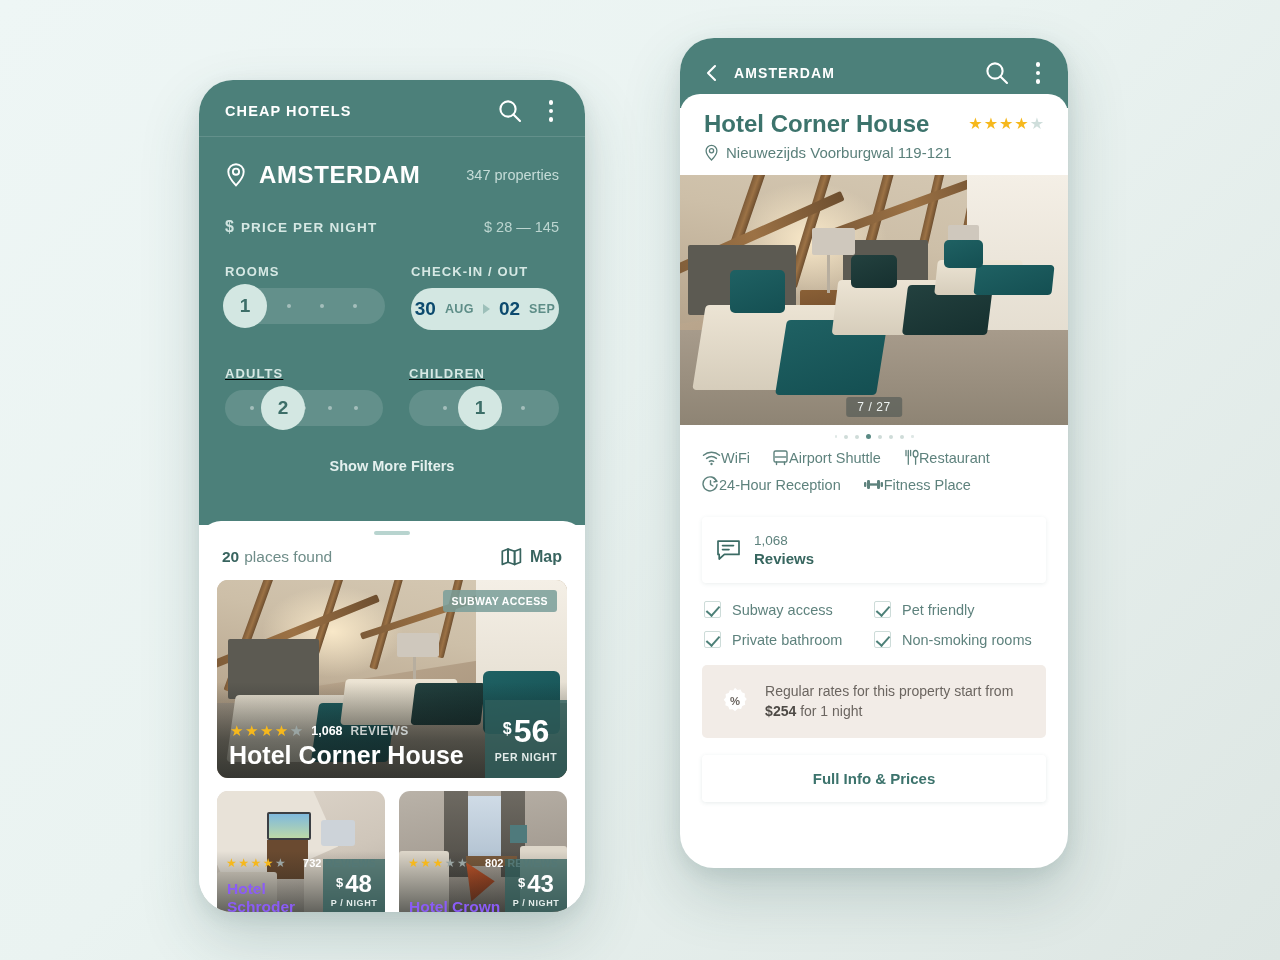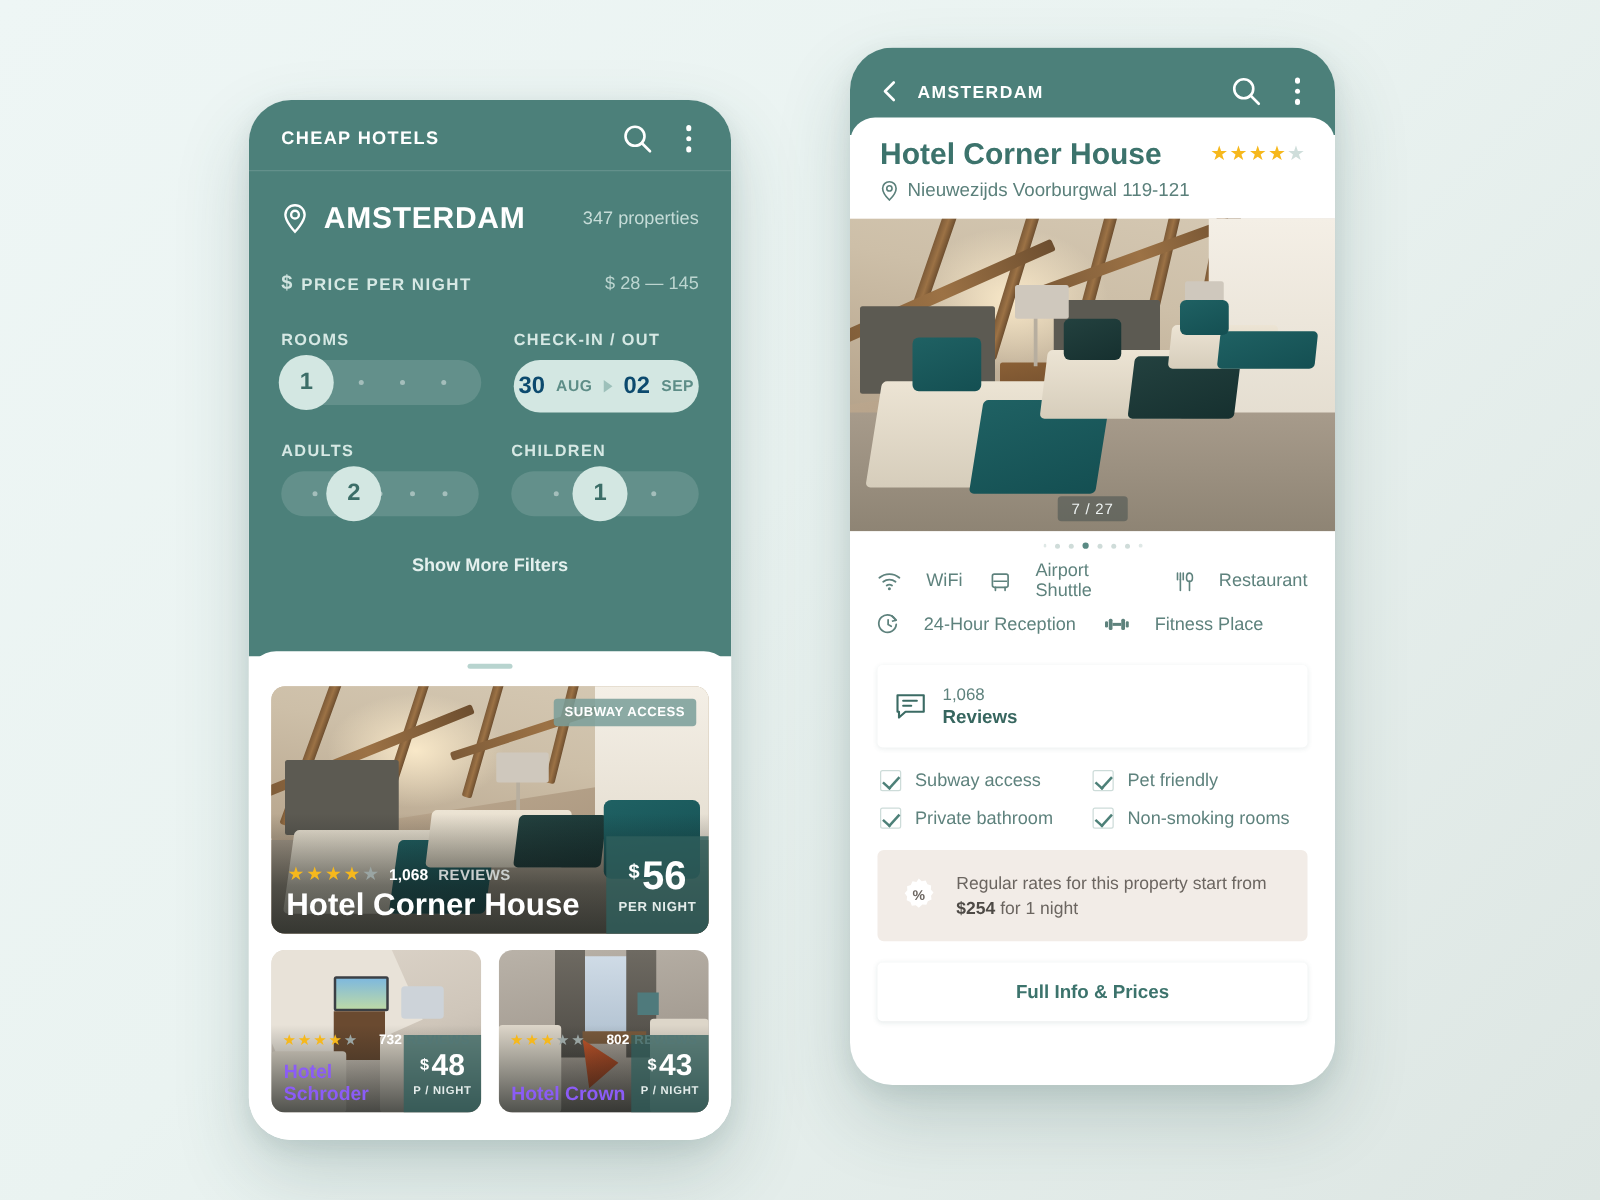--- a/index.html
+++ b/index.html
@@ -202,21 +202,21 @@
     background: rgba(70,80,78,.55); color: #eef3f2;
     font-size: 12px; padding: 3px 11px; border-radius: 3px; letter-spacing: .6px;
   }
   .dots-row { display: flex; gap: 7px; justify-content: center; align-items: center; padding: 9px 0 4px; background: #fff; }
   .dots-row i { width: 4px; height: 4px; border-radius: 50%; background: #cfdcd9; display: block; }
   .dots-row i.on { background: #5a8a84; width: 5px; height: 5px; }
   .dots-row i.tiny { width: 2.5px; height: 2.5px; background: #dfe8e6; }
 
   .amen-wrap { background: #fff; padding: 6px 22px 14px; }
   .amen-row { display: flex; align-items: center; gap: 22px; margin-bottom: 10px; }
-  .amen { display: flex; align-items: center; gap: 20px; }
+  .amen { display: flex; align-items: center; gap: 0; }
   .amen-t { color: #5e827d; font-size: 14.5px; }
 
   .info-cards { display: flex; margin: 0 22px; background: #fff; border-radius: 4px;
     box-shadow: 0 1px 4px rgba(60,100,95,.10); }
   .info-card { flex: 1; display: flex; align-items: center; gap: 13px; padding: 16px 14px; }
   .info-card + .info-card { border-left: 1px solid #eaf0ef; }
   .info-l1 { color: #5e827d; font-size: 13.5px; }
   .info-l2 { color: #37665f; font-size: 15px; font-weight: bold; margin-top: 2px; }
 
   .checks { padding: 18px 24px 0; display: flex; flex-wrap: wrap; }
@@ -346,21 +346,21 @@
           <div class="date-pill">
             <span class="d-num">30</span>
             <span class="d-mon">AUG</span>
             <span class="d-arrow"></span>
             <span class="d-num">02</span>
             <span class="d-mon">SEP</span>
           </div>
         </div>
       </div>
 
-      <div class="filter-grid" style="margin-top:23px;">
+      <div class="filter-grid" style="margin-top:36px;text-decoration:underline;">
         <div class="fcol">
           <div class="f-label">ADULTS</div>
           <div class="stepper" style="justify-content: space-around; padding: 0 14px;">
             <span class="sdot"></span>
             <span class="sdot"></span>
             <span class="sdot"></span>
             <span class="sdot"></span>
             <span class="sdot"></span>
             <span class="knob" style="left:36px;">2</span>
           </div>
@@ -375,20 +375,32 @@
           </div>
         </div>
       </div>
 
       <div class="show-more">Show More Filters</div>
     </div>
 
     <div class="sheet">
       <div class="grabber"></div>
 
+      <div class="found-row">
+        <span class="found-n">20</span>
+        <span class="found-t">places found</span>
+        <div class="map-btn">
+          <svg width="21" height="19" viewBox="0 0 21 19">
+            <path d="M1.3 4.2 7 2v13.2l-5.7 2.2z" fill="none" stroke="#38645f" stroke-width="1.7" stroke-linejoin="round"></path>
+            <path d="M7 2l6.6 2.3v13.2L7 15.2z" fill="none" stroke="#38645f" stroke-width="1.7" stroke-linejoin="round"></path>
+            <path d="M13.6 4.3 19.4 2v13.2l-5.8 2.3z" fill="none" stroke="#38645f" stroke-width="1.7" stroke-linejoin="round"></path>
+          </svg>
+          <span class="map-txt">Map</span>
+        </div>
+      </div>
 
       <div class="big-card">
         <div class="room-art">
           <div class="ra-wall"></div>
           <div class="ra-ceil"></div>
           <div class="ra-glow"></div>
           <div class="ra-beam" style="left:8%;  top:-6%;  width:9px;  height:64%; transform: rotate(20deg);"></div>
           <div class="ra-beam" style="left:30%; top:-10%; width:8px;  height:60%; transform: rotate(18deg);"></div>
           <div class="ra-beam" style="left:48%; top:-12%; width:8px;  height:58%; transform: rotate(16deg);"></div>
           <div class="ra-beam" style="left:66%; top:-12%; width:8px;  height:52%; transform: rotate(14deg);"></div>

